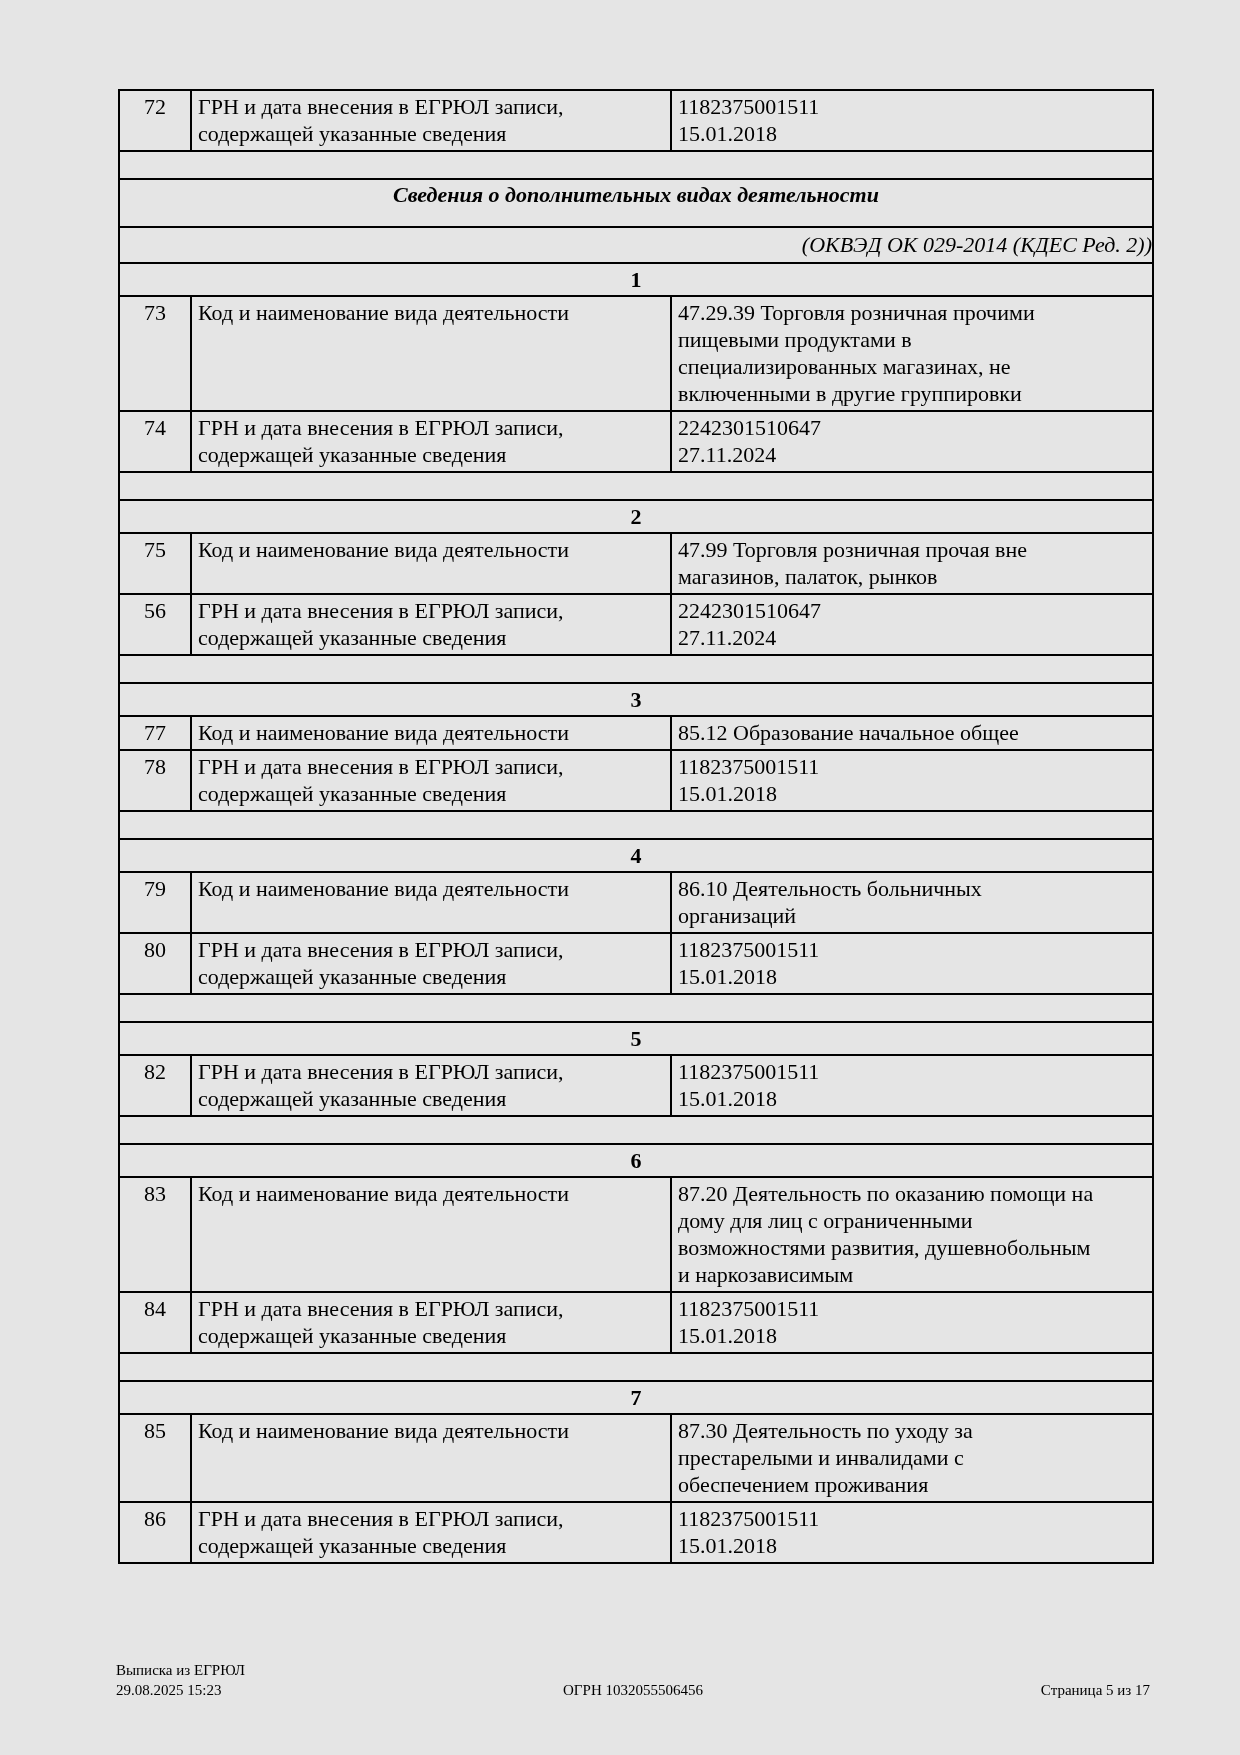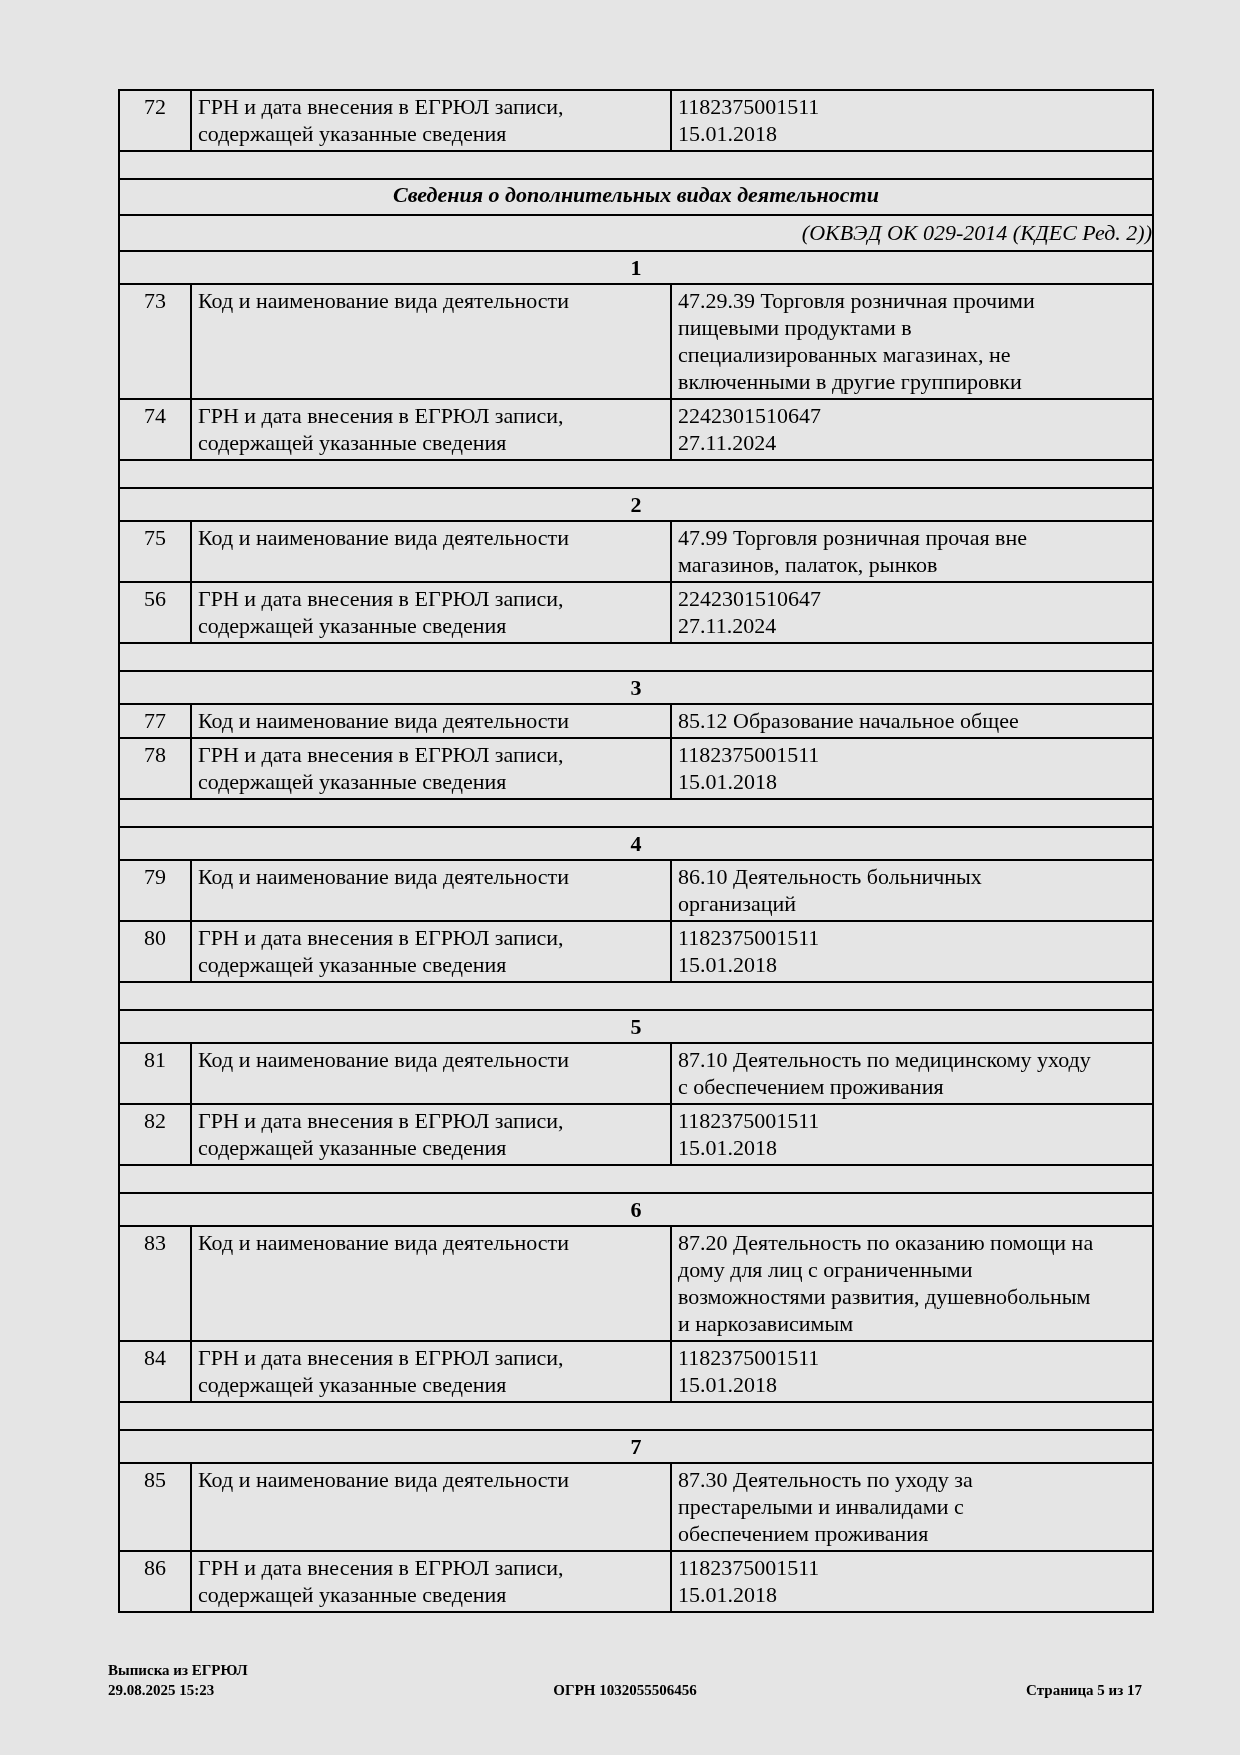--- a/index.html
+++ b/index.html
@@ -32,40 +32,39 @@
     overflow: hidden;
   }
   tr.data td.num   { text-align: center; padding: 2px 2px 3px 2px; }
   tr.data td.label { padding: 2px 6px 3px 6px; border-radius: 6px; }
   tr.data td.value { padding: 2px 4px 3px 6px; }
   tr.spacer td { height: 28px; padding: 0; }
   tr.section-title td {
     text-align: center;
     font-weight: bold;
     font-style: italic;
-    padding: 1px 0 6px 0;
+    padding: 1px 0 18px 0;
     margin-left: 20px;
   }
   tr.section-subtitle td {
     text-align: right;
     font-style: italic;
     padding: 3px 0 4px 0;
   }
   tr.section-number td {
     text-align: center;
     font-weight: bold;
     padding: 2px 0 2px 0;
   }
   .footer {
     position: absolute;
-    left: 108px; top: 1660px;
+    left: 116px; top: 1660px;
     width: 1034px; height: 40px;
     font-size: 15px;
     line-height: 20px;
-    font-weight: bold;
   }
   .footer .f-left   { position: absolute; left: 0; bottom: 0; text-align: left; }
   .footer .f-center { position: absolute; left: 0; right: 0; bottom: 0; text-align: center; }
   .footer .f-right  { position: absolute; right: 0; bottom: 0; text-align: right; }
 </style>
 </head>
 <body>
 
 <div class="page">
 
@@ -164,26 +163,20 @@
           <td class="label">ГРН и дата внесения в ЕГРЮЛ записи,
 содержащей указанные сведения</td>
           <td class="value">1182375001511
 15.01.2018</td>
         </tr>
         <tr class="spacer">
           <td colspan="3"></td>
         </tr>
         <tr class="section-number">
           <td colspan="3">5</td>
-        </tr>
-        <tr class="data">
-          <td class="num">81</td>
-          <td class="label">Код и наименование вида деятельности</td>
-          <td class="value">87.10 Деятельность по медицинскому уходу
-с обеспечением проживания</td>
         </tr>
         <tr class="data">
           <td class="num">82</td>
           <td class="label">ГРН и дата внесения в ЕГРЮЛ записи,
 содержащей указанные сведения</td>
           <td class="value">1182375001511
 15.01.2018</td>
         </tr>
         <tr class="spacer">
           <td colspan="3"></td>

